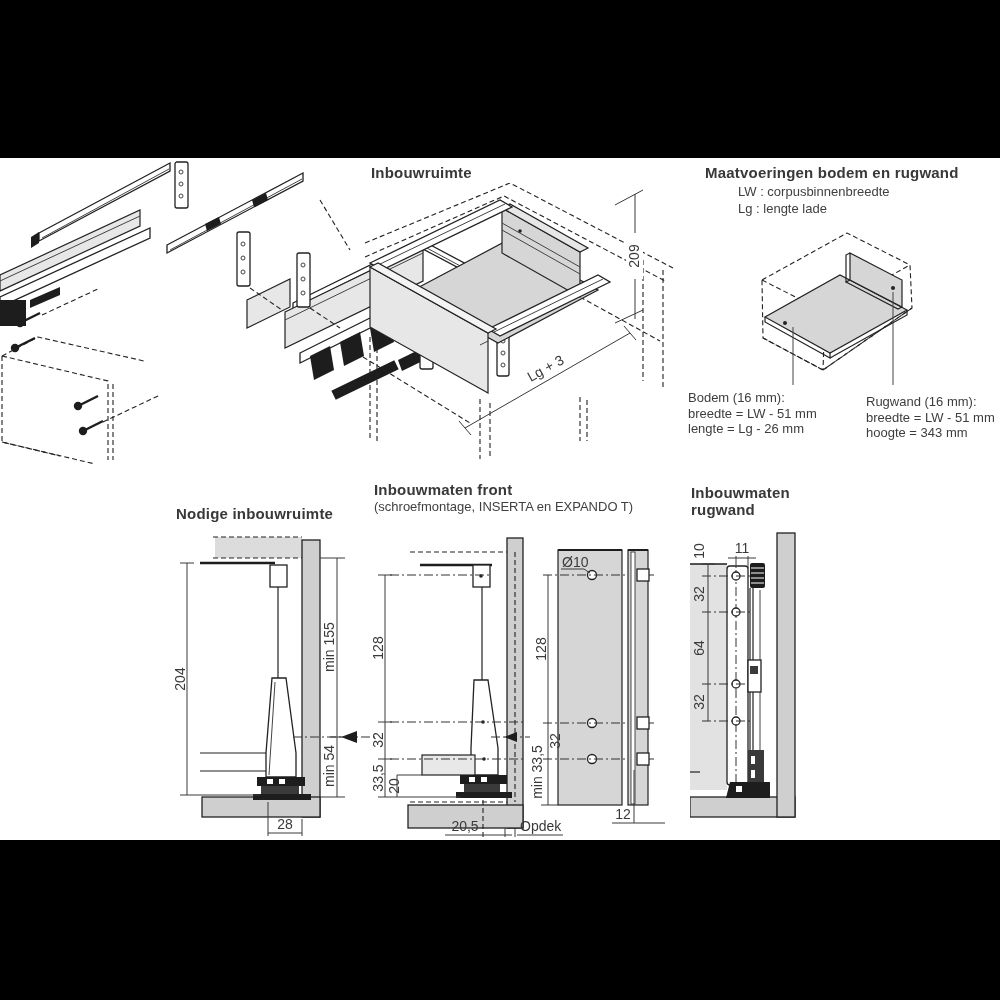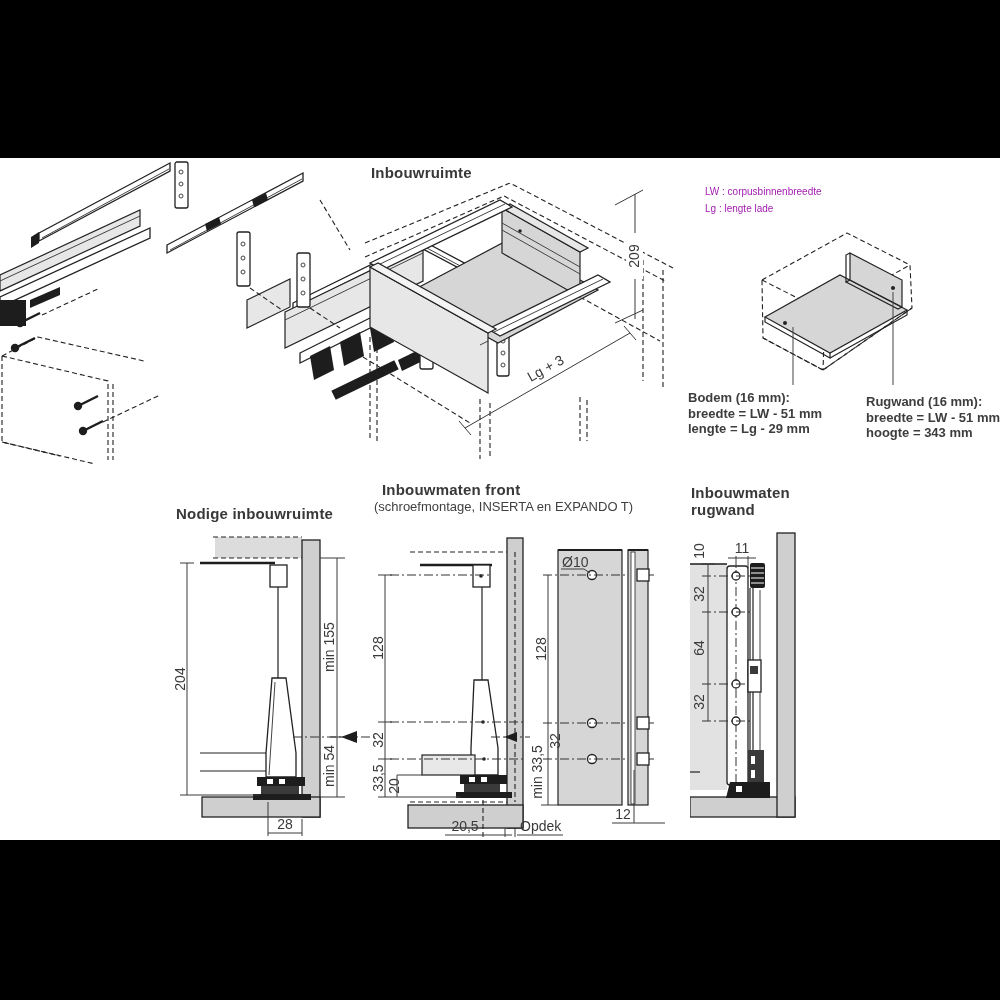--- a/index.html
+++ b/index.html
@@ -2,22 +2,22 @@
 <html><head>
 <meta charset="utf-8">
 <style>
   html,body{margin:0;padding:0;}
   body{width:1000px;height:1000px;background:#000;position:relative;overflow:hidden;
        font-family:"Liberation Sans",sans-serif;}
   .sheet{position:absolute;left:0;top:158px;width:1000px;height:682px;background:#fff;padding-left:20px;}
   .abs{position:absolute;}
   .sec-title{font-size:15px;font-weight:700;color:#383838;letter-spacing:.2px;}
   .sec-sub{font-size:13px;color:#404040;}
-  .legend{font-size:10px;color:#a21caf;line-height:17px;}
-  .note{font-size:13px;color:#3d3d3d;line-height:15.5px;white-space:nowrap;font-weight:bold;}
+  .legend{font-size:13px;color:#404040;line-height:17px;margin-left:33px;}
+  .note{font-size:13px;color:#3d3d3d;line-height:15.5px;white-space:nowrap;}
   svg text{font-family:"Liberation Sans",sans-serif;font-size:13px;fill:#3a3a3a;}
   svg .big{font-size:14px;}
   .ln{stroke:#222;stroke-width:1.2;fill:none;}
   .thin{stroke:#444;stroke-width:1;fill:none;}
   .dash{stroke:#222;stroke-width:1.1;fill:none;stroke-dasharray:5 3;}
   .dashdot{stroke:#333;stroke-width:1;fill:none;stroke-dasharray:9 3 2 3;}
   .dim{stroke:#3a3a3a;stroke-width:1;fill:none;}
   .fillL{fill:#e7e7e7;stroke:#222;stroke-width:1.2;}
   .fillM{fill:#d6d6d6;stroke:#222;stroke-width:1.2;}
   .fillBar{fill:#cfcfcf;stroke:#222;stroke-width:1.3;}
@@ -186,20 +186,21 @@
     </g>
 
     <g>
       <line class="dim" x1="115" y1="245" x2="280" y2="150"></line>
       <line class="dim" x1="109" y1="238" x2="121" y2="252"></line>
       <line class="dim" x1="274" y1="143" x2="286" y2="157"></line>
       <text class="big" text-anchor="middle" transform="rotate(-29 196 186)" x="196" y="190">Lg + 3</text>
     </g>
   </svg>
 
+  <div class="abs sec-title" style="left:705px;top:6px">Maatvoeringen bodem en rugwand</div>
   <div class="abs legend" style="left:705px;top:25px">
     <div>LW : corpusbinnenbreedte</div>
     <div>Lg : lengte lade</div>
   </div>
 
   <svg class="abs" style="left:700px;top:67px" width="300" height="165" viewBox="0 0 300 165">
     <g>
       <path class="dash" d="M62,55 L147,8 L210,40 L212,83 L123,145 L63,113 Z"></path>
       <path class="dash" d="M62,55 L125,87 L210,40"></path>
       <line class="dash" x1="125" y1="87" x2="123" y2="145"></line>
@@ -218,21 +219,21 @@
       <path class="ln" d="M146,57 L198,84 L202,82"></path>
       <circle cx="193" cy="63" r="2" fill="#222"></circle>
     </g>
     <line class="thin" x1="93" y1="102" x2="93" y2="160"></line>
     <line class="thin" x1="193" y1="67" x2="193" y2="160"></line>
   </svg>
 
   <div class="abs note" style="left:688px;top:232px">
     <div>Bodem (16 mm):</div>
     <div>breedte = LW - 51 mm</div>
-    <div>lengte = Lg - 29 mm</div>
+    <div>lengte = Lg - 26 mm</div>
   </div>
   <div class="abs note" style="left:866px;top:236px">
     <div>Rugwand (16 mm):</div>
     <div>breedte = LW - 51 mm</div>
     <div>hoogte = 343 mm</div>
   </div>
 
   <div class="abs sec-title" style="left:176px;top:347px">Nodige inbouwruimte</div>
 
   <svg class="abs" style="left:165px;top:362px" width="215" height="320" viewBox="0 0 215 320">
@@ -281,21 +282,21 @@
     </g>
 
     <g>
       <line class="dim" x1="103" y1="282" x2="103" y2="316"></line>
       <line class="dim" x1="137" y1="299" x2="137" y2="316"></line>
       <line class="dim" x1="103" y1="313" x2="137" y2="313"></line>
       <text class="big" text-anchor="middle" x="120" y="309">28</text>
     </g>
   </svg>
 
-  <div class="abs sec-title" style="left:382px;top:323px">Inbouwmaten front</div>
+  <div class="abs sec-title" style="left:374px;top:323px">Inbouwmaten front</div>
   <div class="abs sec-sub" style="left:374px;top:341px">(schroefmontage, INSERTA en EXPANDO T)</div>
 
   <svg class="abs" style="left:365px;top:362px" width="310" height="320" viewBox="0 0 310 320">
 
     <line class="dash" x1="45" y1="32" x2="142" y2="32"></line>
     <rect class="fillBar" x="142" y="18" width="16" height="290"></rect>
     <rect class="fillBar" x="43" y="285" width="115" height="23"></rect>
     <line class="dash" x1="45" y1="282" x2="142" y2="282"></line>
     <line class="dash" x1="150" y1="32" x2="150" y2="282"></line>
 

